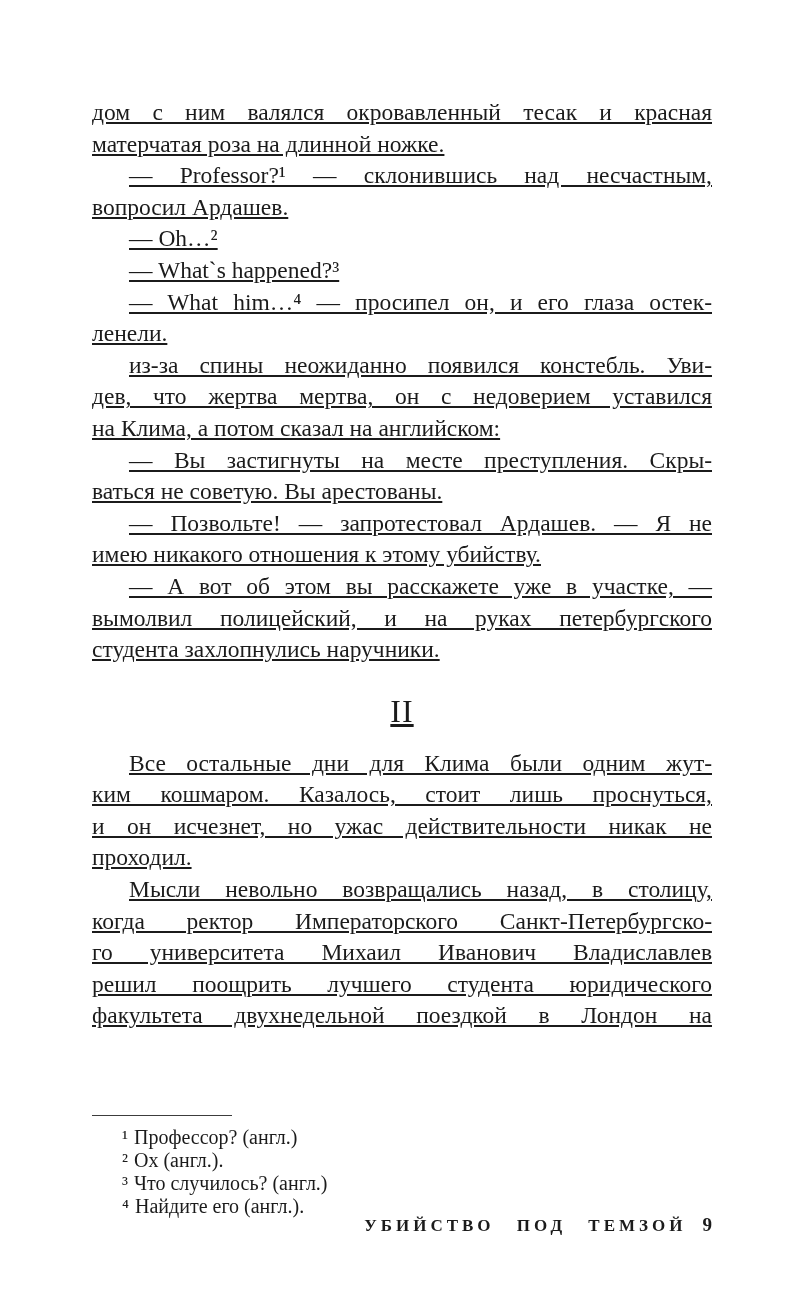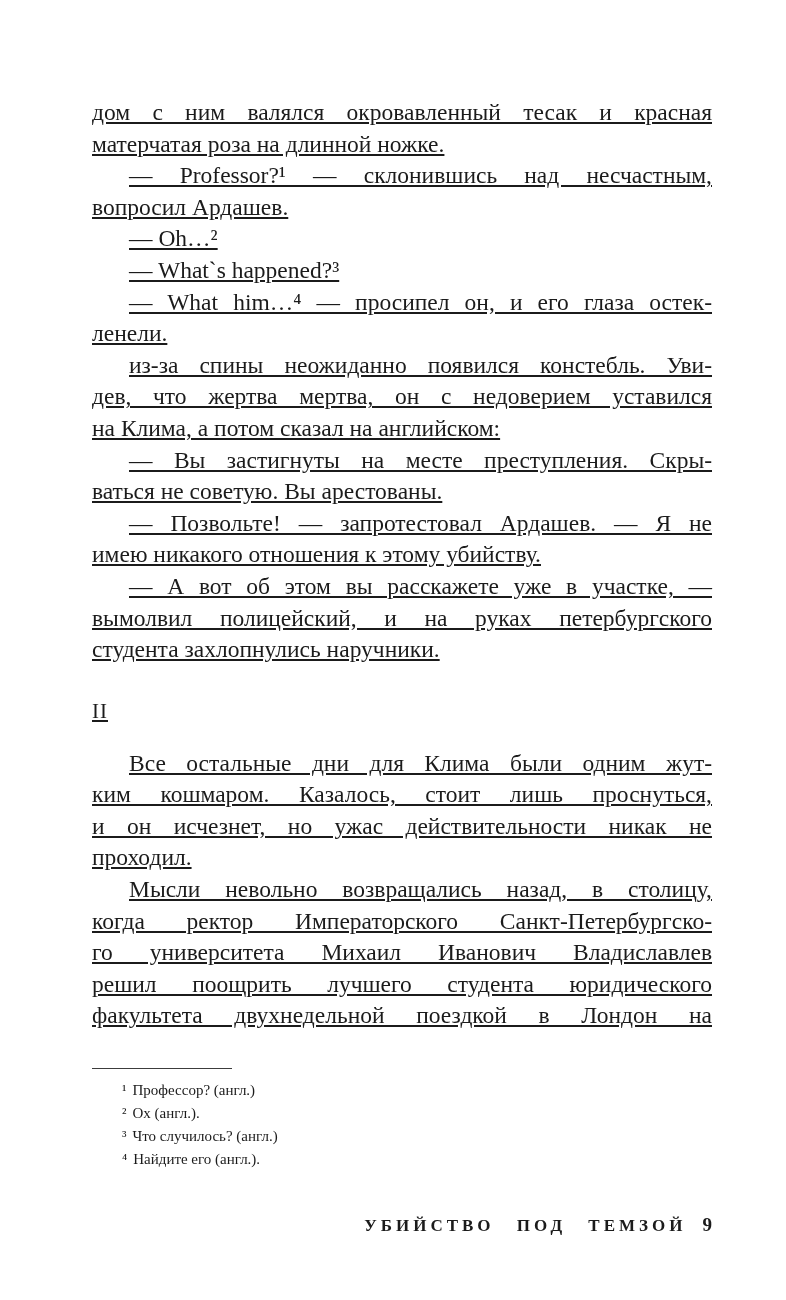--- a/index.html
+++ b/index.html
@@ -27,33 +27,33 @@
     text-align: justify;
     text-align-last: justify;
   }
   .line.last {
     text-align-last: left;
   }
   .para.indent .line:first-child {
     text-indent: 37px;
   }
   .section-heading {
-    text-align: left;
-    font-size: 21px;
+    text-align: center;
+    font-size: 32px;
     font-weight: normal;
     letter-spacing: 1px;
     line-height: 34px;
     margin: 28px 0 20px 0;
   }
   .footnotes {
     position: absolute;
     left: 92px;
-    top: 1068px;
+    top: 1115px;
     width: 620px;
-    font-size: 15px;
+    font-size: 20px;
   }
   .footnote-rule {
     width: 140px;
     border-top: 1.5px solid #3c3c3c;
     margin-bottom: 10px;
   }
   .footnote {
     padding-left: 30px;
     line-height: 23px;
   }

